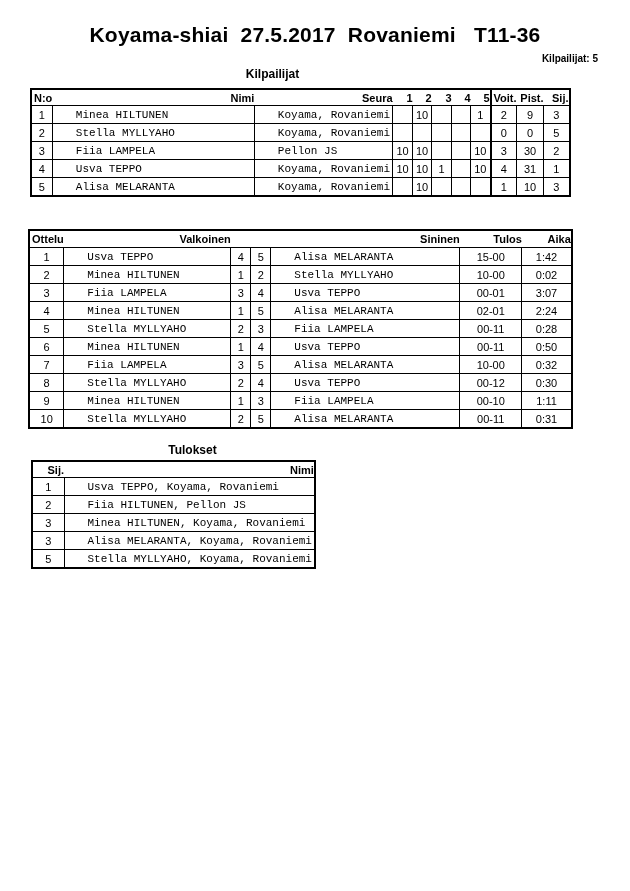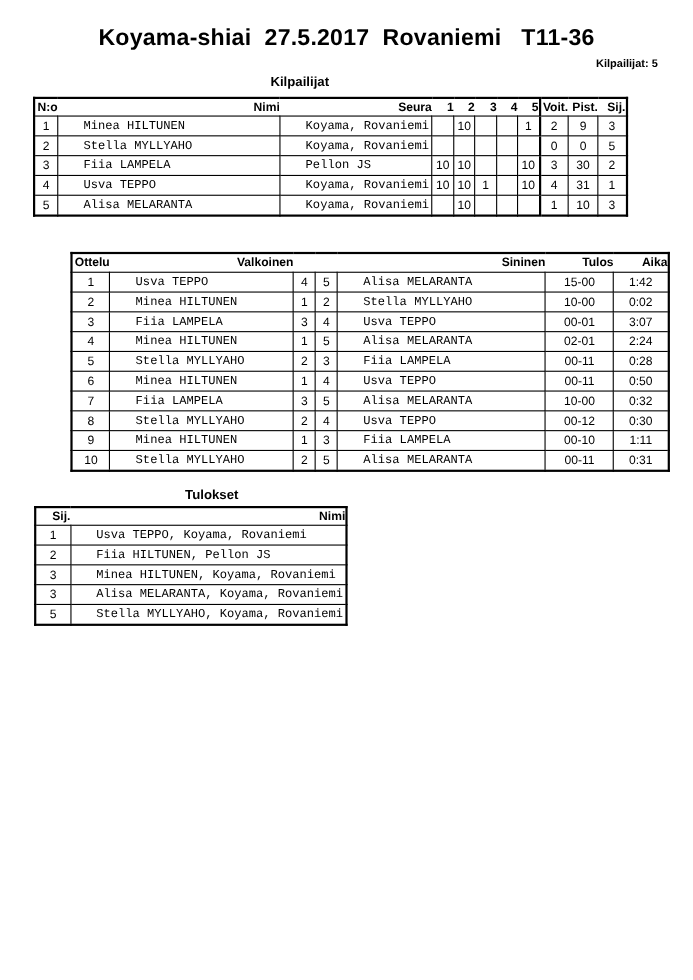--- a/index.html
+++ b/index.html
@@ -8,21 +8,21 @@
   .title{position:absolute;top:23px;left:0;width:630px;text-align:center;
          font-size:21px;font-weight:bold;white-space:pre;letter-spacing:0.2px;}
   .participants{position:absolute;top:53px;right:32px;font-size:10px;font-weight:bold;}
   .sec-h{position:absolute;font-size:12px;font-weight:bold;text-align:center;white-space:nowrap;margin-left:20px;}
   #h-competitors{top:67px;left:0;width:505px;}
   #h-matches{top:211px;left:0;width:560px;}
   #h-results{top:443px;left:0;width:345px;}
   table.tbl{position:absolute;border-collapse:collapse;table-layout:fixed;
             border:2px solid #000;font-size:11px;background:#fff;}
   #t-competitors{left:30px;top:88px;}
-  #t-matches{left:28px;top:229px;margin-left:36px;}
+  #t-matches{left:28px;top:229px;}
   #t-results{left:31px;top:460px;}
   .tbl th{padding:0;height:15px;font-weight:bold;text-align:right;
           white-space:nowrap;overflow:visible;border:0;}
   #t-matches th{height:16px;}
   .tbl td{border:1px solid #000;height:17px;padding:0 2px;white-space:nowrap;
           overflow:hidden;vertical-align:middle;font-size:11px;}
   td.c{text-align:center;padding:0 1px;}
   td.l{text-align:left;padding-left:23px;font-family:Liberation Mono, monospace;}
   .thickL{border-left:2px solid #000 !important;}
   th.alignL{text-align:left;padding-left:2px;}

